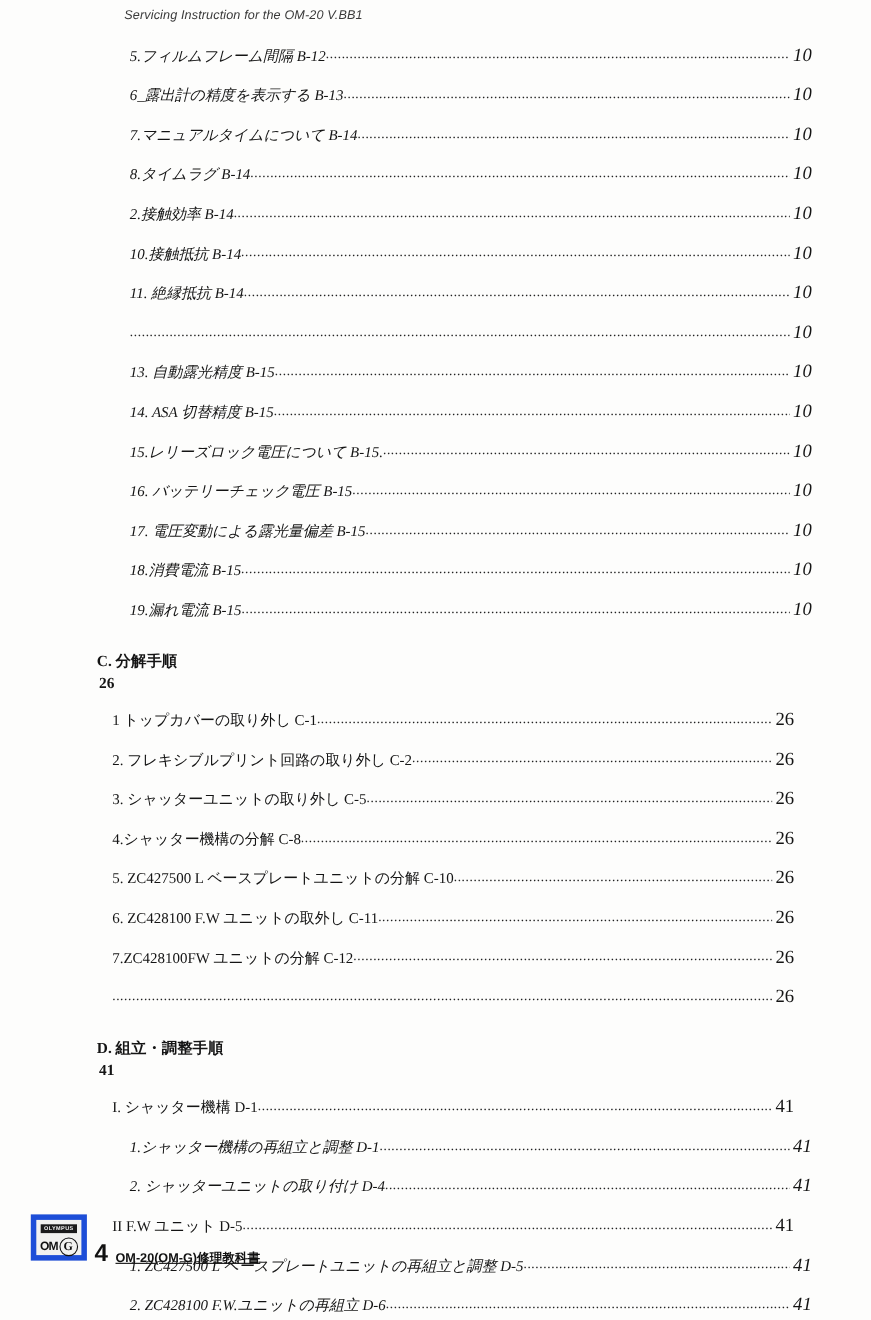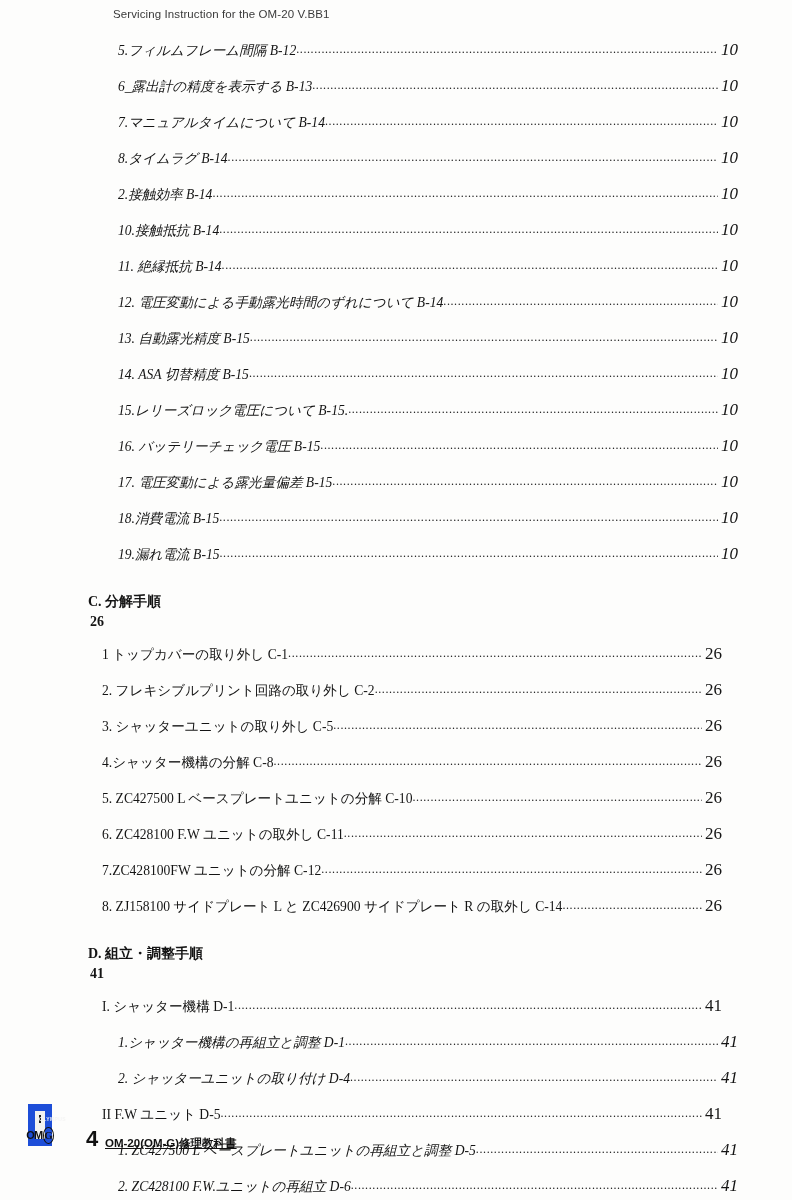--- a/index.html
+++ b/index.html
@@ -20,20 +20,21 @@
   
   .doc-header {
     position: absolute;
     left: 113px;
     top: 8px;
     font-family: "Liberation Sans", "DejaVu Sans", sans-serif;
     font-size: 11.5px;
     letter-spacing: 0.1px;
     color: #3a3a3a;
     white-space: nowrap;
+    font-style: italic;
   }
 
   
   .toc {
     position: absolute;
     left: 88px;
     top: 40px;
     width: 620px;
   }
 
@@ -113,23 +114,23 @@
     position: absolute;
     left: 0;
     top: 1098px;
     width: 792px;
     height: 102px;
   }
   .logo-box {
     position: absolute;
     left: 28px;
     top: 6px;
-    width: 24px;
+    width: 51px;
     height: 42px;
-    border: 7px solid #1d4ed8;
+    border: 5px solid #1d4ed8;
     background: #f2f2f0;
     box-sizing: border-box;
     padding: 3px 2px 2px 2px;
   }
   .logo-top {
     background: #1c1c1c;
     color: #f4f4f4;
     font-family: "Liberation Sans", "DejaVu Sans", sans-serif;
     font-size: 5px;
     font-weight: bold;
@@ -225,21 +226,20 @@
         <span class="toc-title">10.接触抵抗      B-14</span>
         <span class="toc-leader"></span>
         <span class="toc-page">10</span>
       </div>
       <div class="toc-entry lvl-sub">
         <span class="toc-title">11. 絶縁抵抗      B-14</span>
         <span class="toc-leader"></span>
         <span class="toc-page">10</span>
       </div>
       <div class="toc-entry lvl-sub">
-        <span class="toc-title">12. 電圧変動による手動露光時間のずれについて      B-14</span>
         <span class="toc-leader"></span>
         <span class="toc-page">10</span>
       </div>
       <div class="toc-entry lvl-sub">
         <span class="toc-title">13. 自動露光精度      B-15</span>
         <span class="toc-leader"></span>
         <span class="toc-page">10</span>
       </div>
       <div class="toc-entry lvl-sub">
         <span class="toc-title">14. ASA 切替精度      B-15</span>
@@ -305,21 +305,20 @@
         <span class="toc-title">6. ZC428100 F.W ユニットの取外し C-11</span>
         <span class="toc-leader"></span>
         <span class="toc-page">26</span>
       </div>
       <div class="toc-entry lvl-item">
         <span class="toc-title">7.ZC428100FW ユニットの分解 C-12</span>
         <span class="toc-leader"></span>
         <span class="toc-page">26</span>
       </div>
       <div class="toc-entry lvl-item">
-        <span class="toc-title">8. ZJ158100 サイドプレート L と ZC426900 サイドプレート R の取外し C-14</span>
         <span class="toc-leader"></span>
         <span class="toc-page">26</span>
       </div>
       <div class="toc-entry lvl-section gap-before">
         <span class="toc-title">D. 組立・調整手順</span>
         <span class="toc-leader"></span>
         <span class="toc-page">41</span>
       </div>
       <div class="toc-entry lvl-item gap-before">
         <span class="toc-title">I. シャッター機構 D-1</span>

